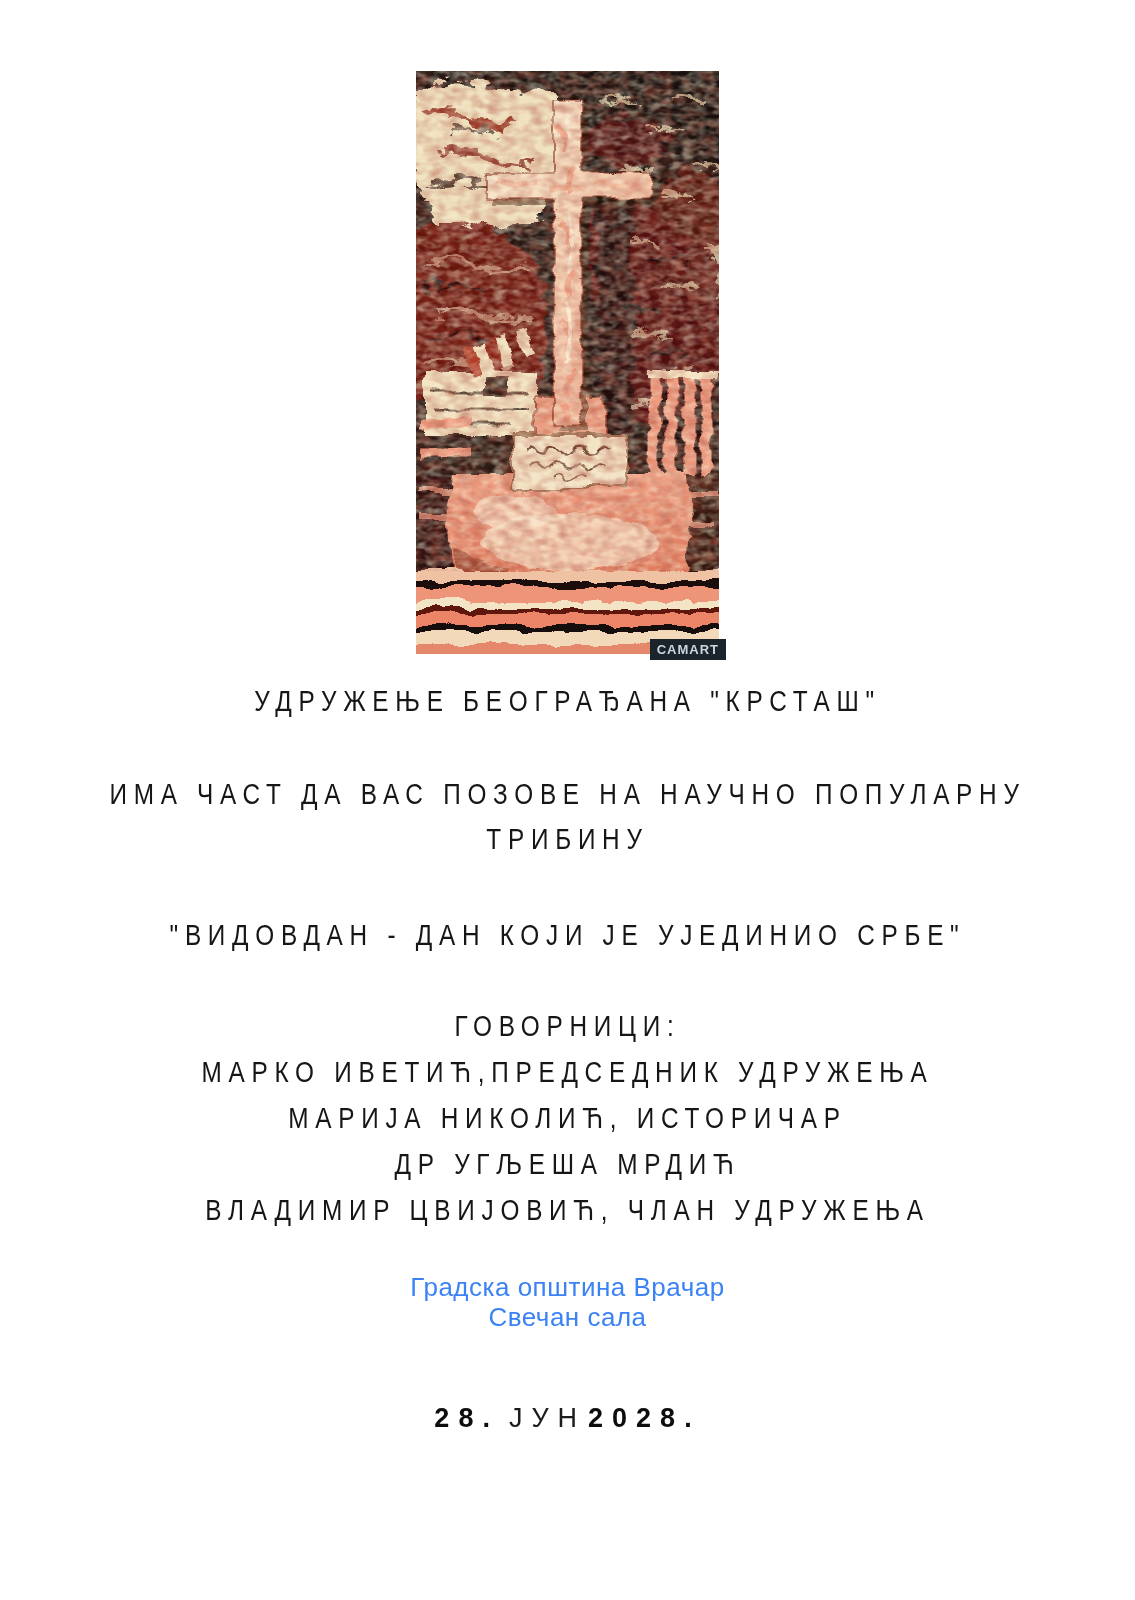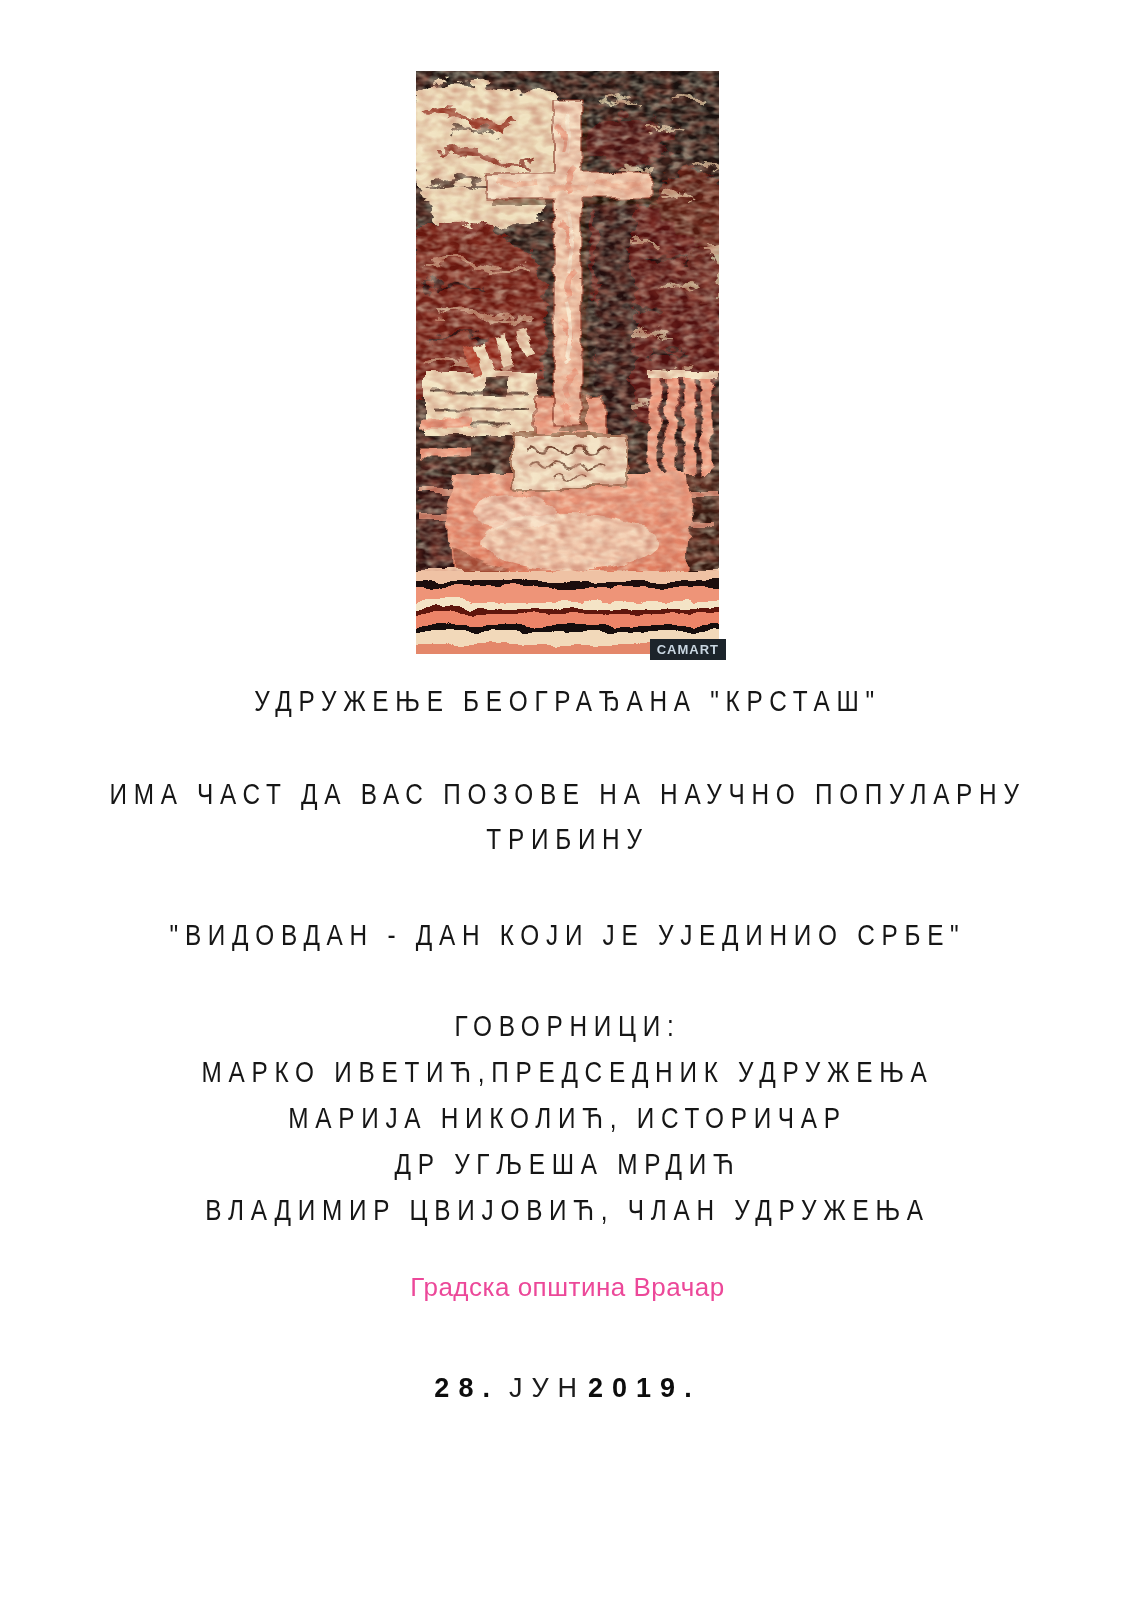--- a/index.html
+++ b/index.html
@@ -13,21 +13,21 @@
 
   .caps{font-weight:400;color:#161616;font-size:29px;letter-spacing:8px;line-height:46px;margin:0;}
   .cond{transform:scaleX(0.84);transform-origin:50% 50%;}
   .title{margin-top:15px;}
   .invite{margin-top:48px;}
   .invite .line{line-height:45px;}
   .topic{margin-top:50px;font-weight:400;}
   .speakers{margin-top:45px;}
   .speakers .line{line-height:46px;}
 
-  .venue{margin-top:39px;font-size:26px;line-height:30px;color:#ec4899;letter-spacing:0.5px;}
+  .venue{margin-top:39px;font-size:26px;line-height:30px;color:#3b82f6;letter-spacing:0.5px;}
   .venue .time{font-weight:700;font-size:27px;}
 
   .date{margin-top:63px;line-height:46px;font-size:27px;color:#0d0d0d;letter-spacing:9px;}
   .date .b{font-weight:700;}
   .date .day{margin-right:10px;text-align:right;}
   .date .month{font-weight:400;color:#1c1c1c;margin-right:2px;}
 </style>
 </head>
 <body>
 
@@ -166,19 +166,20 @@
   <section class="caps cond speakers">
     <div class="line">ГОВОРНИЦИ:</div>
     <div class="line">МАРКО ИВЕТИЋ,ПРЕДСЕДНИК УДРУЖЕЊА</div>
     <div class="line">МАРИЈА НИКОЛИЋ, ИСТОРИЧАР</div>
     <div class="line">ДР УГЉЕША МРДИЋ</div>
     <div class="line">ВЛАДИМИР ЦВИЈОВИЋ, ЧЛАН УДРУЖЕЊА</div>
   </section>
 
   <section class="venue">
     <div>Градска општина Врачар</div>
+    <div>Свечан сала</div>
   </section>
 
   <div class="date">
-    <span class="b day">28.</span><span class="month">ЈУН</span><span class="b year">2019.</span>
+    <span class="b day">28.</span><span class="month">ЈУН</span><span class="b year">2028.</span>
   </div>
 
 </main>
 
 </body></html>

